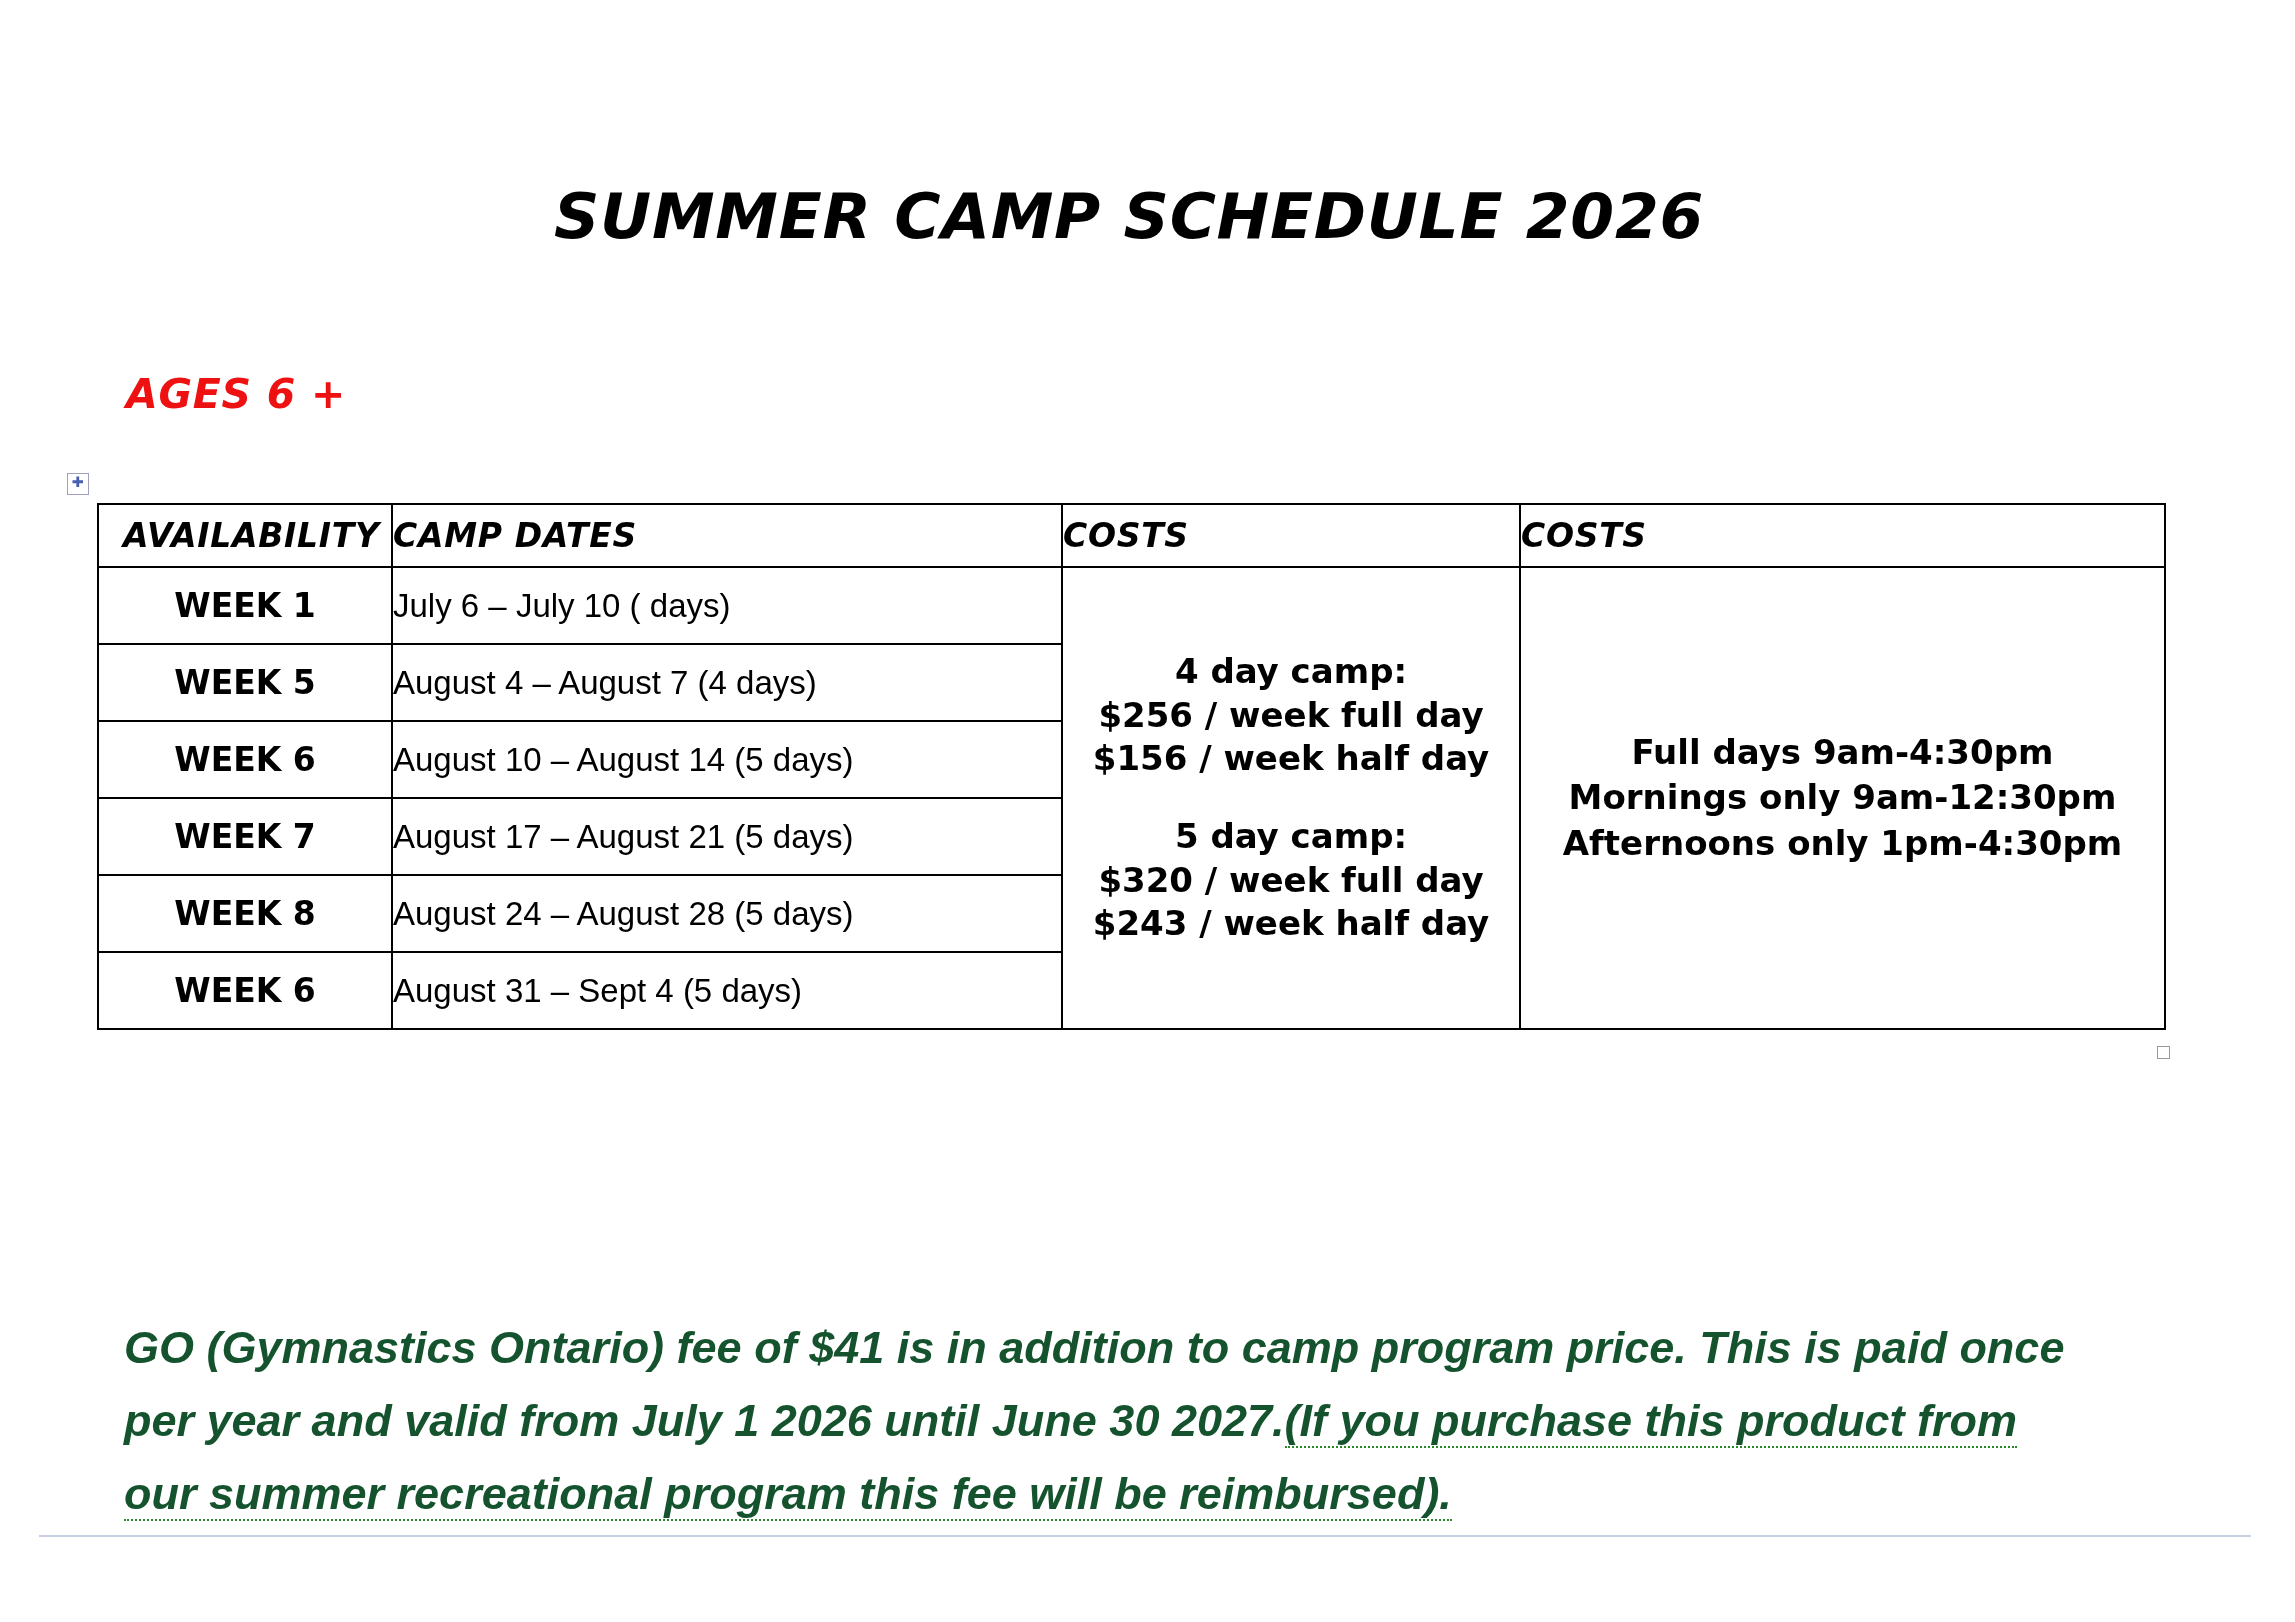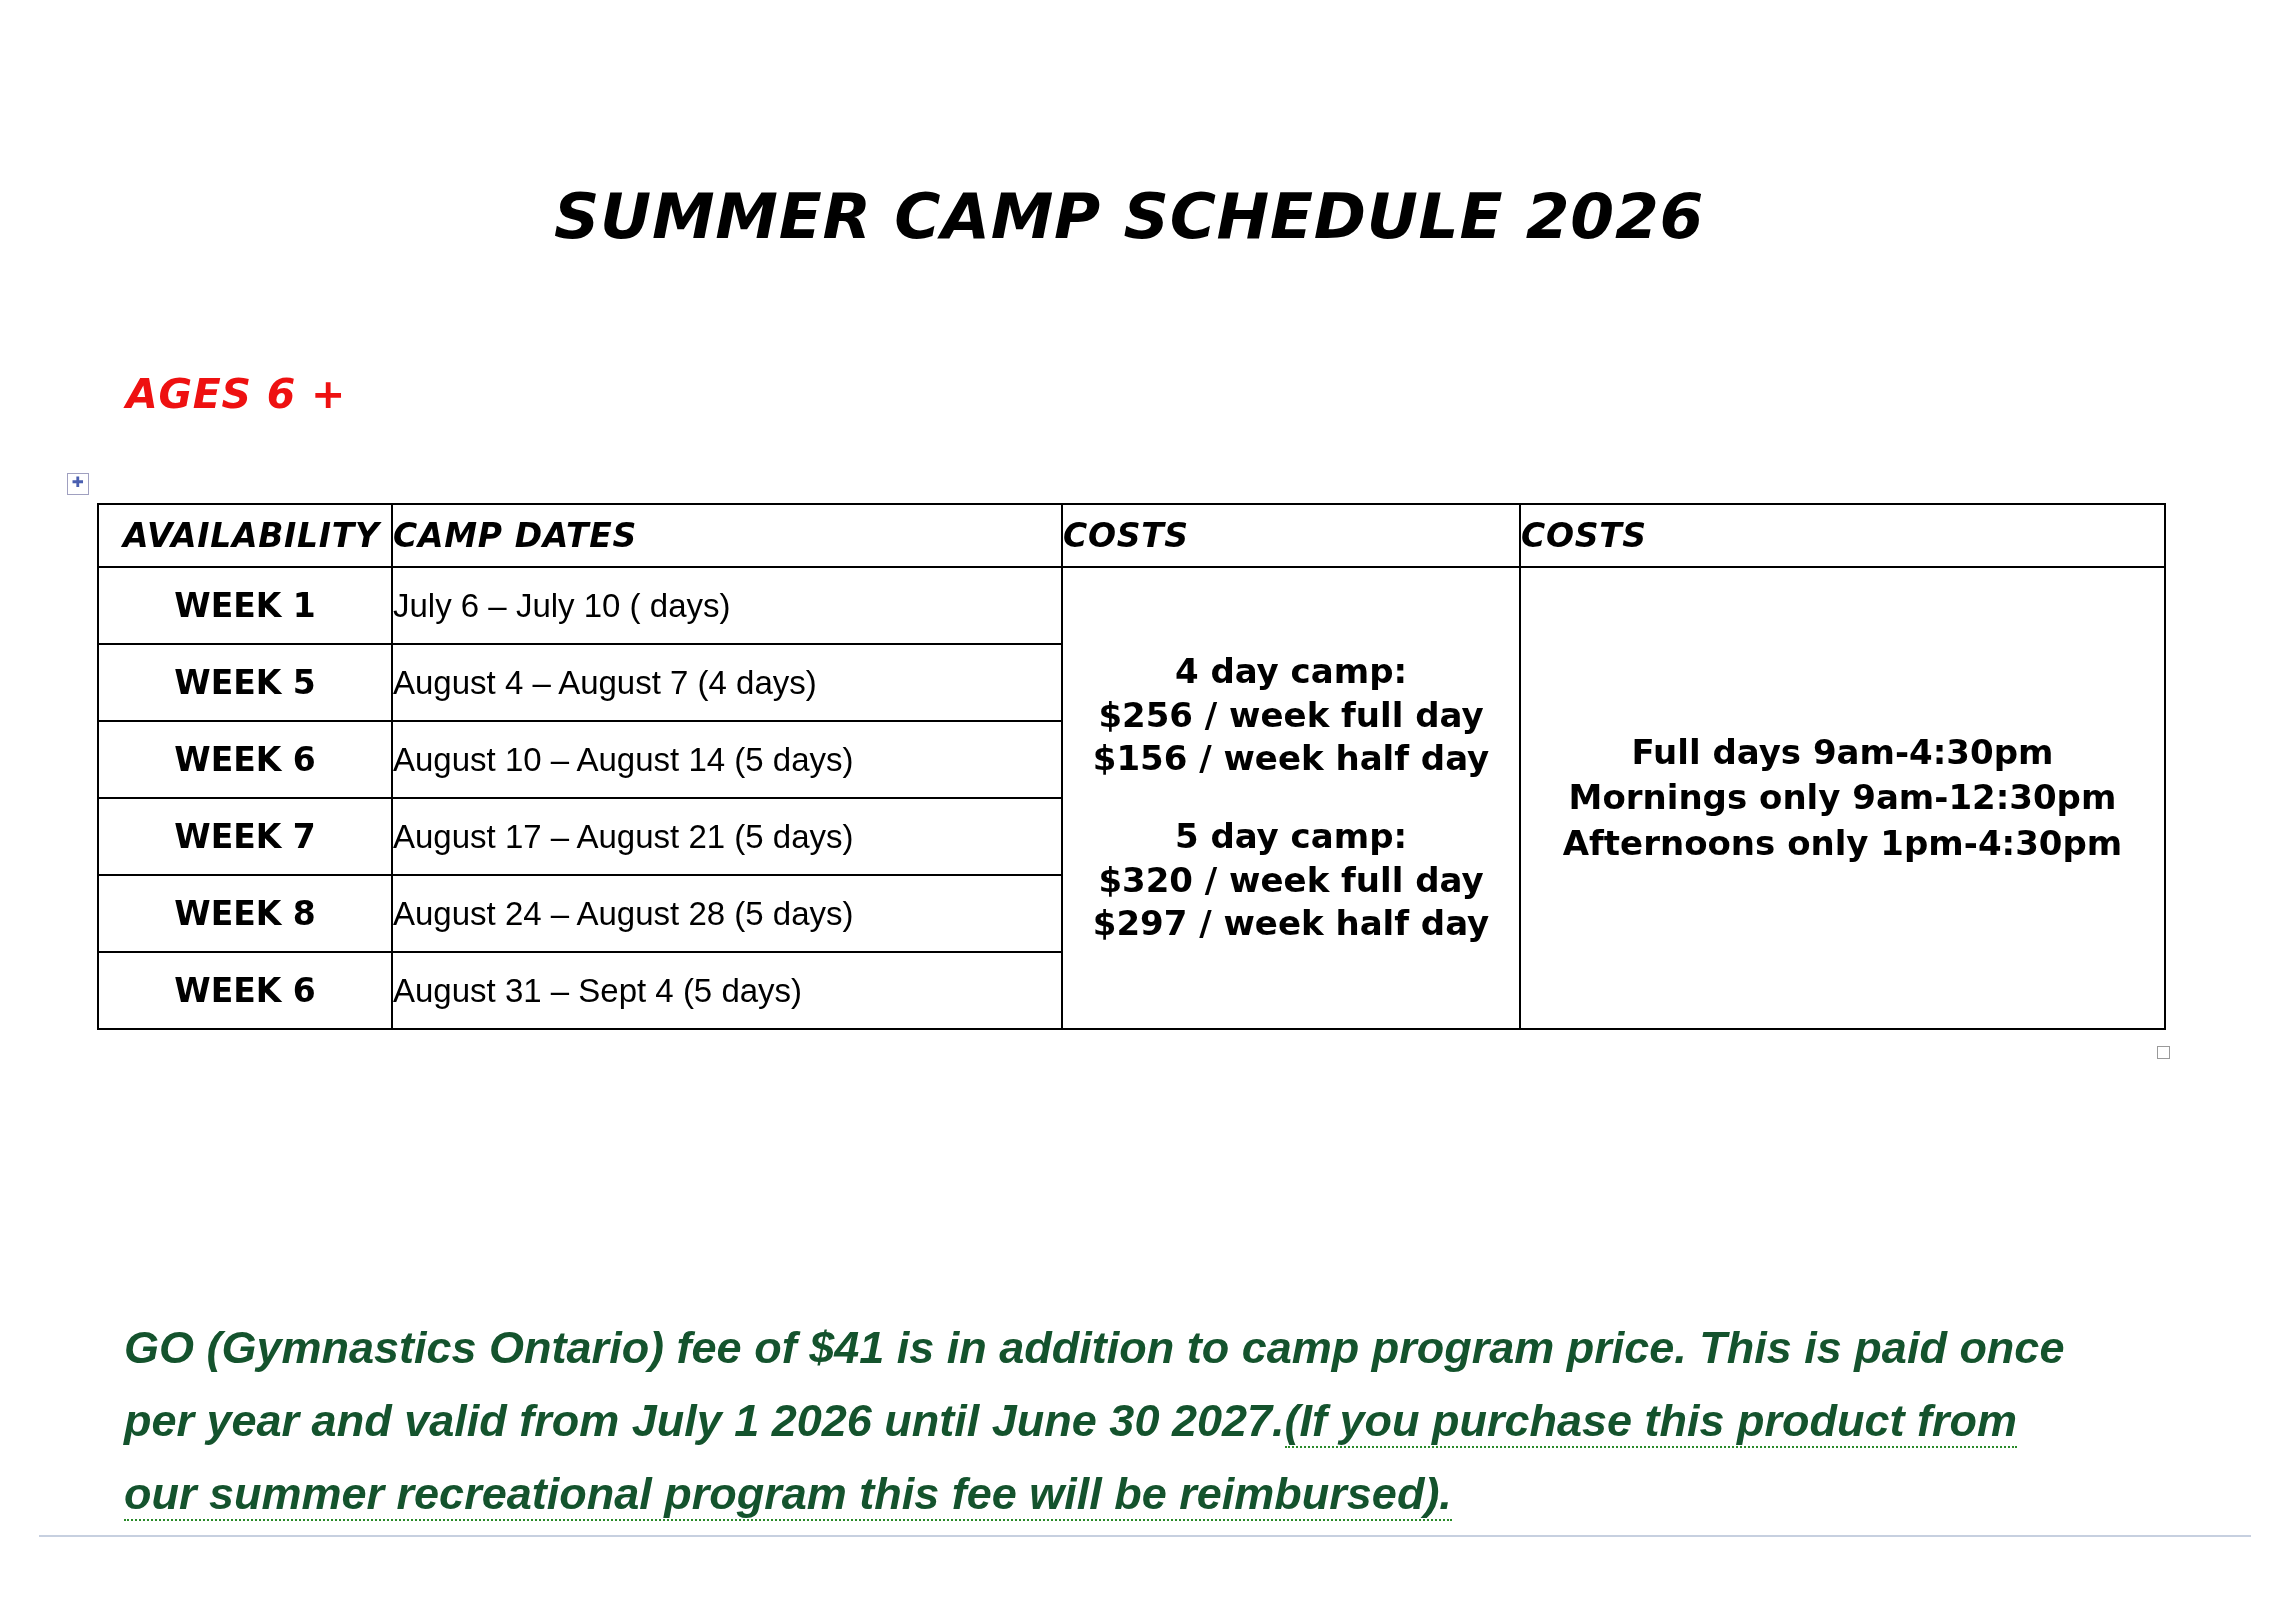--- a/index.html
+++ b/index.html
@@ -217,21 +217,21 @@
         <td class="cell-week">WEEK 1</td>
         <td class="cell-date">July 6 – July 10 ( days)</td>
         <td class="cell-costs" rowspan="6">
           <div class="costs-block">
             <div>4 day camp:</div>
             <div>$256 / week full day</div>
             <div>$156 / week half day</div>
             <div class="costs-gap"></div>
             <div>5 day camp:</div>
             <div>$320 / week full day</div>
-            <div>$297 / week half day</div>
+            <div>$243 / week half day</div>
           </div>
         </td>
         <td class="cell-times" rowspan="6">
           <div>Full days 9am-4:30pm</div>
           <div>Mornings only 9am-12:30pm</div>
           <div>Afternoons only 1pm-4:30pm</div>
         </td>
       </tr>
 
       <tr>

